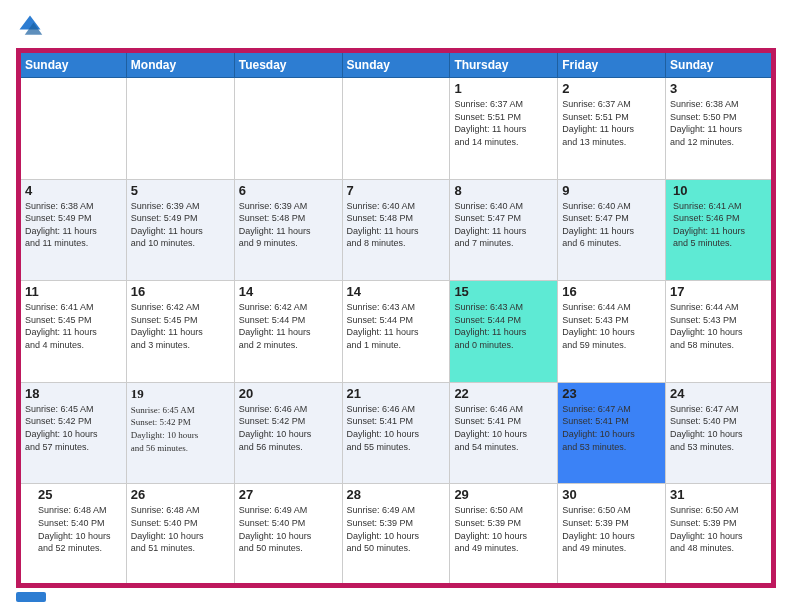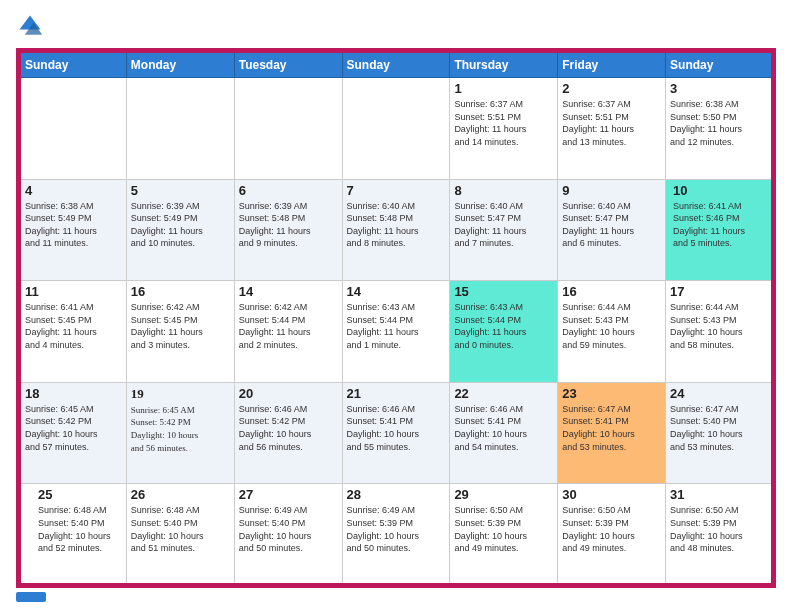--- a/index.html
+++ b/index.html
@@ -308,21 +308,21 @@
 Daylight: 10 hours
 and 55 minutes.</div>
           </td>
           <td style="background: rgb(238, 242, 249);">
             <span class="day-num">22</span>
             <div class="day-info" style="white-space: pre-line;">Sunrise: 6:46 AM
 Sunset: 5:41 PM
 Daylight: 10 hours
 and 54 minutes.</div>
           </td>
-          <td style="background: #fdba74;">
+          <td style="background: #3b82f6;">
             <span class="day-num">23</span>
             <div class="day-info" style="white-space: pre-line;">Sunrise: 6:47 AM
 Sunset: 5:41 PM
 Daylight: 10 hours
 and 53 minutes.</div>
           </td>
           <td style="background: rgb(238, 242, 249);">
             <span class="day-num">24</span>
             <div class="day-info" style="white-space: pre-line;">Sunrise: 6:47 AM
 Sunset: 5:40 PM

